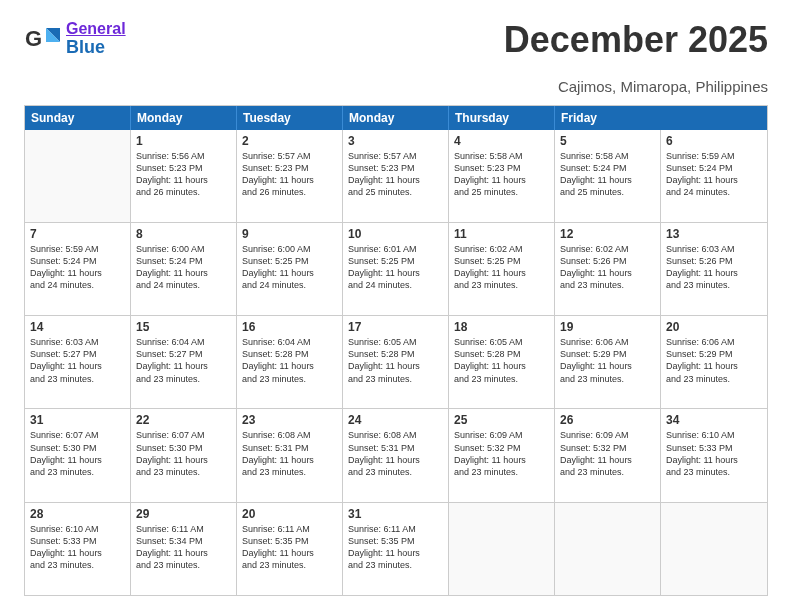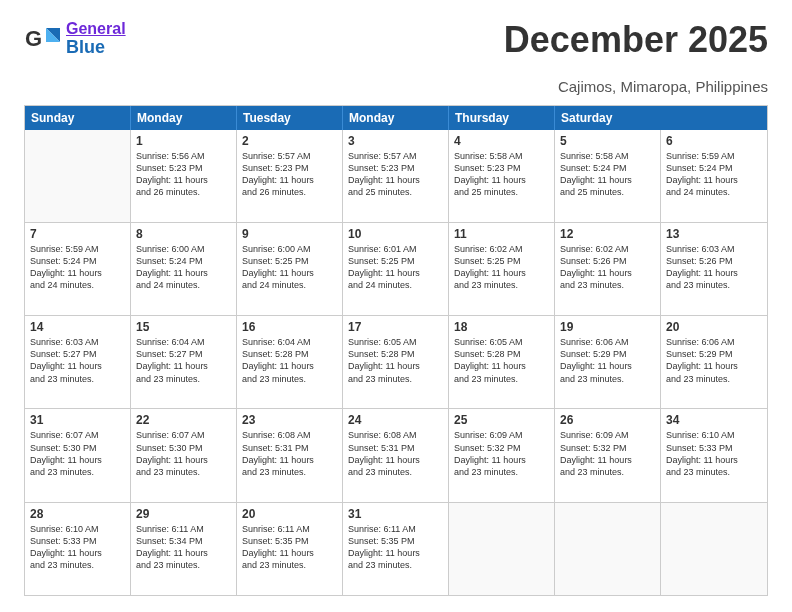--- a/index.html
+++ b/index.html
@@ -121,21 +121,21 @@
     </div>
   </div>
 
   <div class="calendar">
     <div class="cal-header" id="cal-header-row">
         <div class="cal-header-cell">Sunday</div>
         <div class="cal-header-cell">Monday</div>
         <div class="cal-header-cell">Tuesday</div>
         <div class="cal-header-cell">Monday</div>
         <div class="cal-header-cell">Thursday</div>
-        <div class="cal-header-cell">Saturday</div>
+        <div class="cal-header-cell">Friday</div>
       </div>
     <div class="cal-body" id="cal-body">
         <div class="cal-row">
           <div class="cal-cell empty"></div>
           <div class="cal-cell">
             <div class="day-num">1</div>
             <div class="cell-info">Sunrise: 5:56 AM<br>Sunset: 5:23 PM<br>Daylight: 11 hours<br>and 26 minutes.<br></div>
           </div>
           <div class="cal-cell">
             <div class="day-num">2</div>

